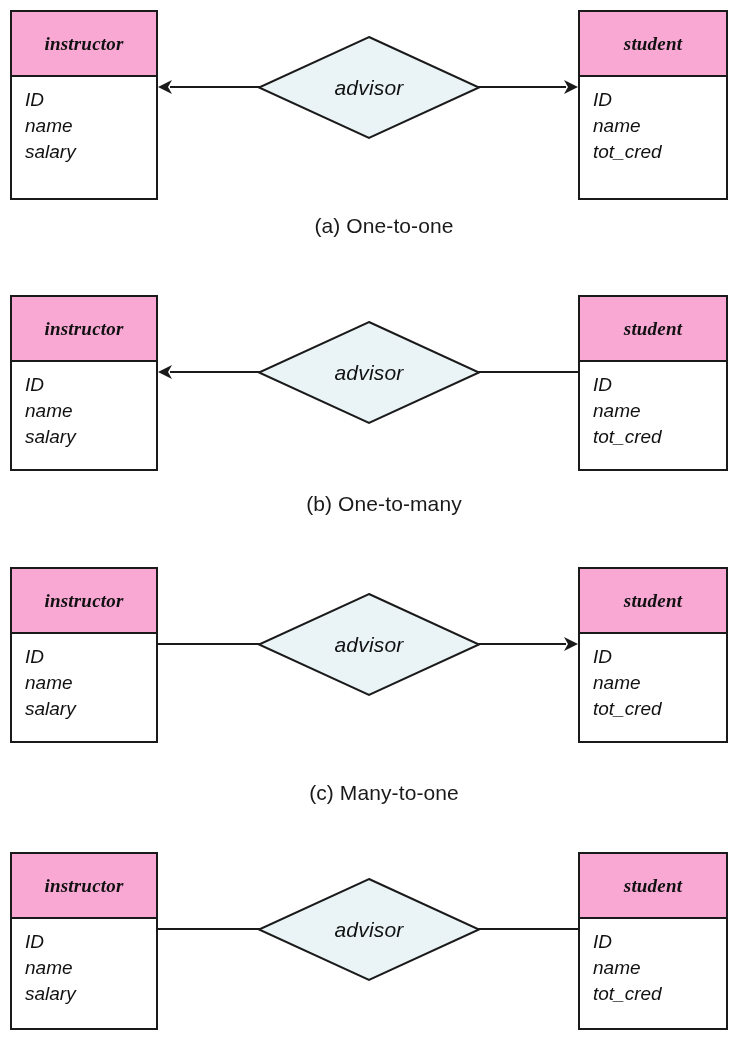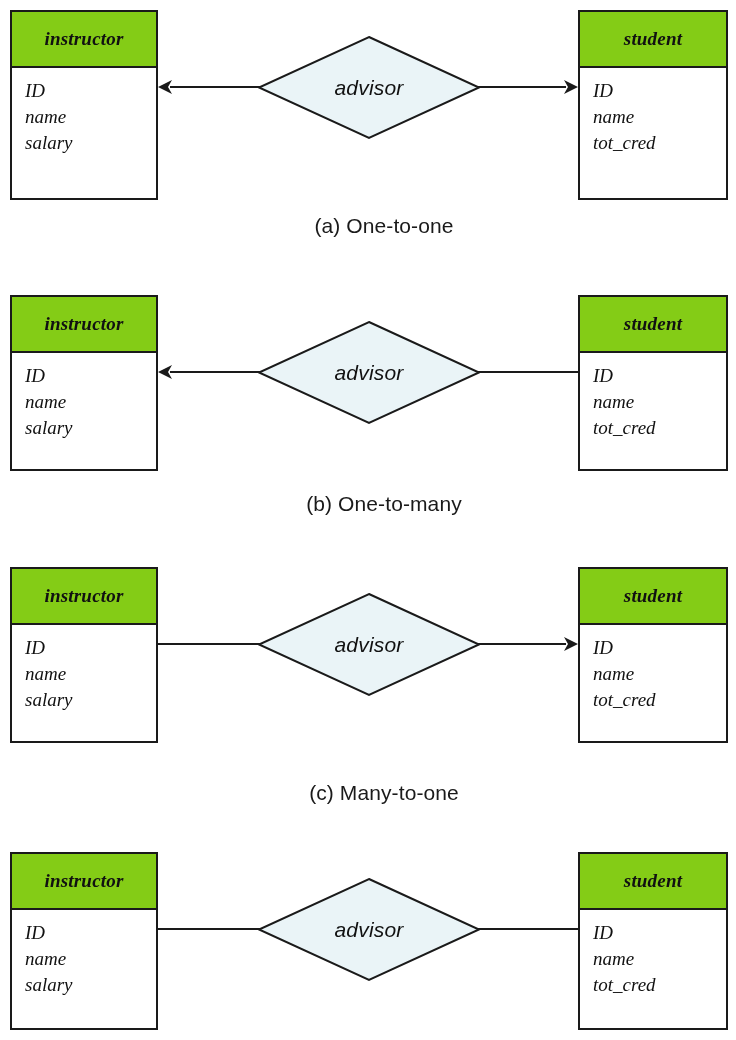--- a/index.html
+++ b/index.html
@@ -32,41 +32,41 @@
 
   
   .entity {
     position: absolute;
     box-sizing: border-box;
     border: 2px solid #1a1a1a;
     background: #ffffff;
   }
   .entity-header {
     box-sizing: border-box;
-    height: 56px;
-    background: #84cc16;
+    height: 65px;
+    background: #f9a8d4;
     border-bottom: 2px solid #1a1a1a;
     display: flex;
     align-items: center;
     justify-content: center;
   }
   .entity-name {
     font-family: "Liberation Serif", "DejaVu Serif", serif;
     font-style: italic;
     font-weight: 700;
     font-size: 19px;
     color: #111111;
     letter-spacing: 0.2px;
   }
   .entity-attrs {
     box-sizing: border-box;
     padding: 10px 0 0 13px;
   }
   .entity-attr {
-    font-family: Liberation Serif, serif;
+    font-family: Liberation Sans, sans-serif;
     font-style: italic;
     font-size: 19px;
     line-height: 26px;
     color: #111111;
     white-space: nowrap;
   }
 
   
   .relationship {
     position: absolute;

